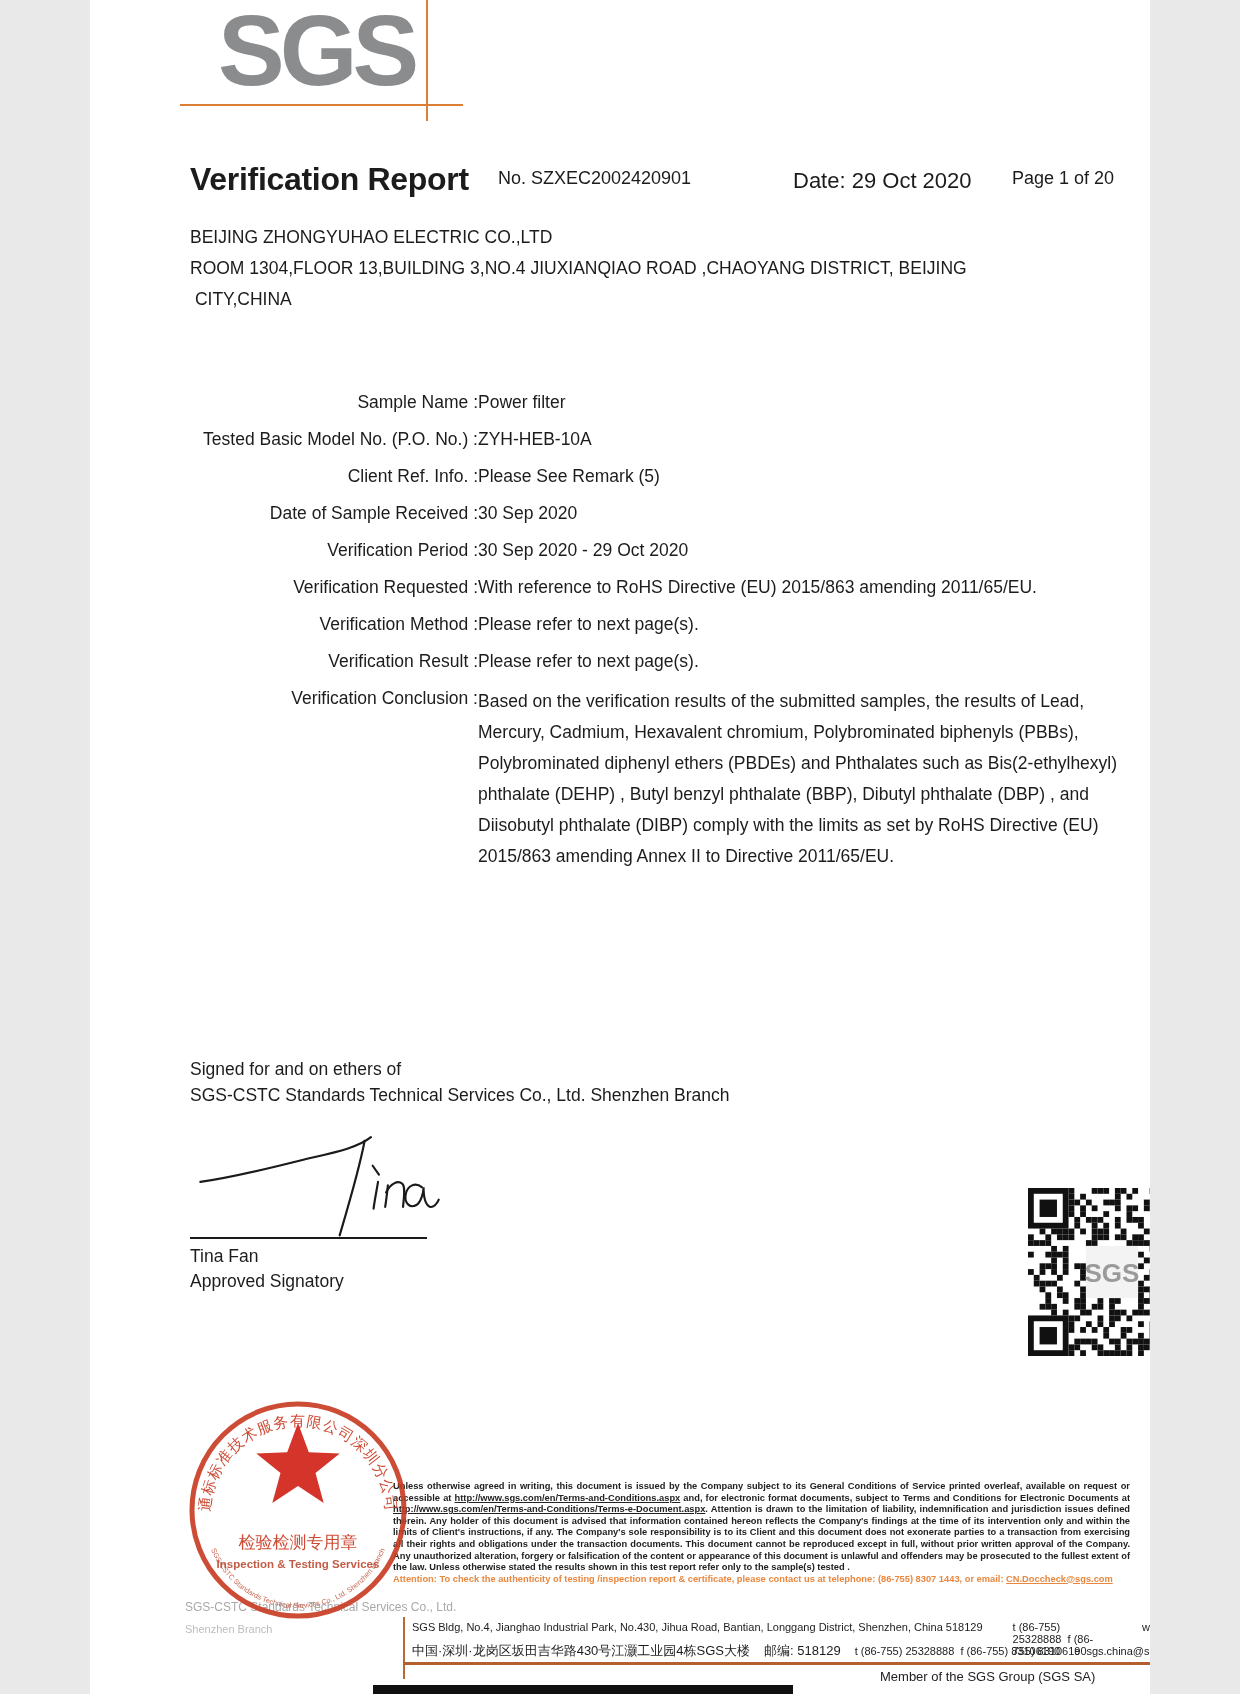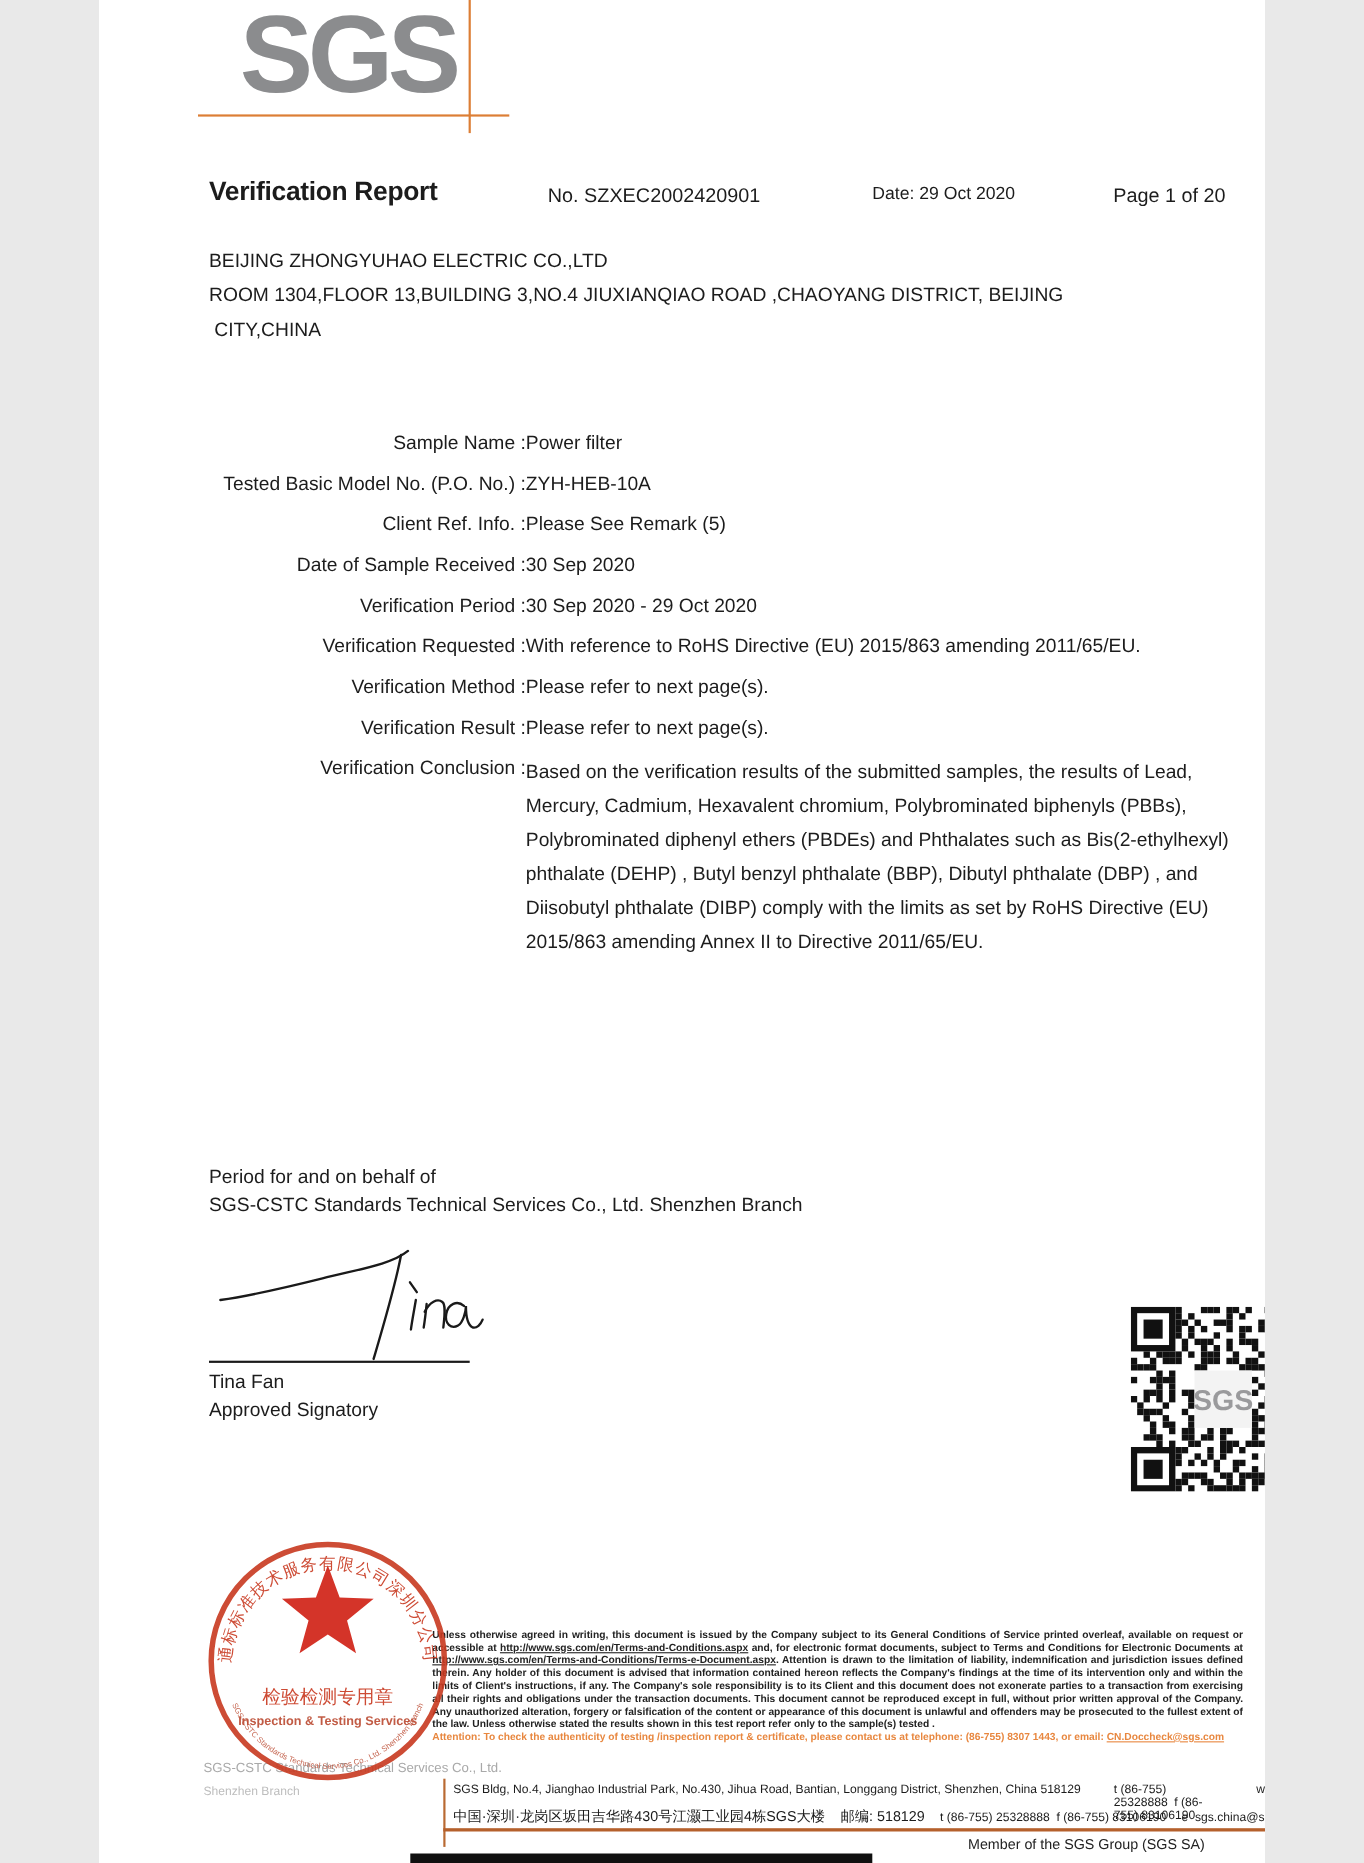--- a/index.html
+++ b/index.html
@@ -7,23 +7,23 @@
         font-family:"Liberation Sans",sans-serif;color:#1c1c1c;overflow:hidden;}
   .abs{position:absolute;}
   .pre{white-space:pre-wrap;}
 
   
   .logo-text{left:128px;top:0px;font-size:100px;font-weight:bold;color:#8b8c8e;letter-spacing:-5px;line-height:1;}
   .logo-hline{left:90px;top:104px;width:283px;height:2px;background:#dc7e35;}
   .logo-vline{left:336px;top:0;width:2px;height:121px;background:#dc7e35;}
 
   
-  .doc-title{left:100px;top:161px;font-size:24px;font-weight:bold;letter-spacing:-0.3px;}
+  .doc-title{left:100px;top:161px;font-size:32px;font-weight:bold;letter-spacing:-0.3px;}
   .report-no{left:408px;top:168px;font-size:18px;}
-  .report-date{left:703px;top:168px;font-size:16px;}
+  .report-date{left:703px;top:168px;font-size:22px;}
   .page-no{left:922px;top:168px;font-size:18px;}
 
   
   .client{left:100px;top:222px;width:950px;font-size:17.5px;line-height:31px;}
 
   
   .details{left:100px;top:390px;width:960px;}
   .drow{display:flex;margin-bottom:12px;}
   .dlabel{width:288px;font-size:17.5px;line-height:25px;flex:none;text-align:right;}
   .dvalue{width:662px;font-size:17.5px;line-height:25px;}
@@ -111,21 +111,21 @@
       <div class="dlabel">Verification Result :</div>
       <div class="dvalue">Please refer to next page(s).</div>
     </div>
     <div class="drow tall">
       <div class="dlabel">Verification Conclusion :</div>
       <div class="dvalue">Based on the verification results of the submitted samples, the results of Lead, Mercury, Cadmium, Hexavalent chromium, Polybrominated biphenyls (PBBs), Polybrominated diphenyl ethers (PBDEs) and Phthalates such as Bis(2-ethylhexyl) phthalate (DEHP) , Butyl benzyl phthalate (BBP), Dibutyl phthalate (DBP) , and Diisobutyl phthalate (DIBP) comply with the limits as set by RoHS Directive (EU) 2015/863 amending Annex II to Directive 2011/65/EU.</div>
     </div>
   </div>
 
   <div class="abs signoff">
-    <div>Period for and on behalf of</div>
+    <div>Signed for and on ethers of</div>
     <div>SGS-CSTC Standards Technical Services Co., Ltd. Shenzhen Branch</div>
   </div>
 
   <svg class="abs sig-svg" width="250" height="125" viewBox="0 0 280 130">
     <g fill="none" stroke="#1a1a1a" stroke-width="2.4" stroke-linecap="round">
       <path d="M6,62 C35,58 70,50 110,40 C145,31 180,26 197,12"></path>
       <path d="M190,16 C184,48 172,88 162,122"></path>
       <path d="M199,44 L206,54"></path>
       <path d="M205,62 C203,74 201,84 200,92"></path>
       <path d="M216,66 C215,76 214,84 213,90"></path>

